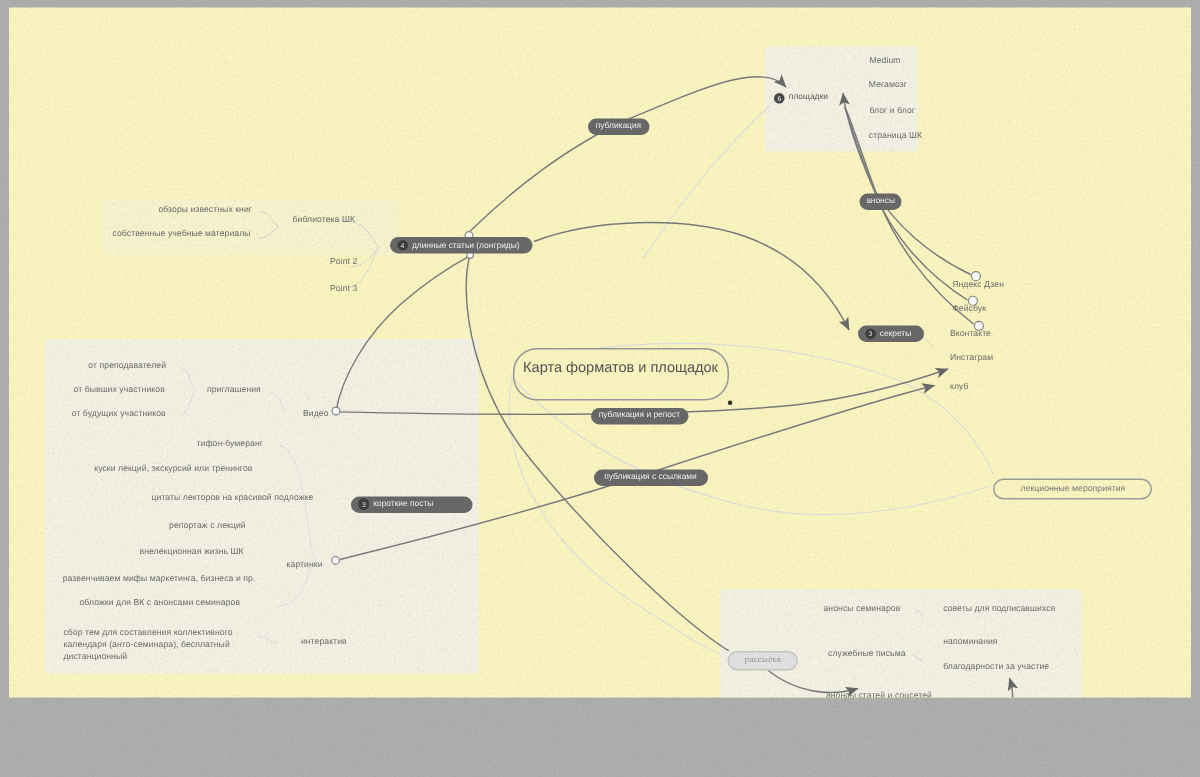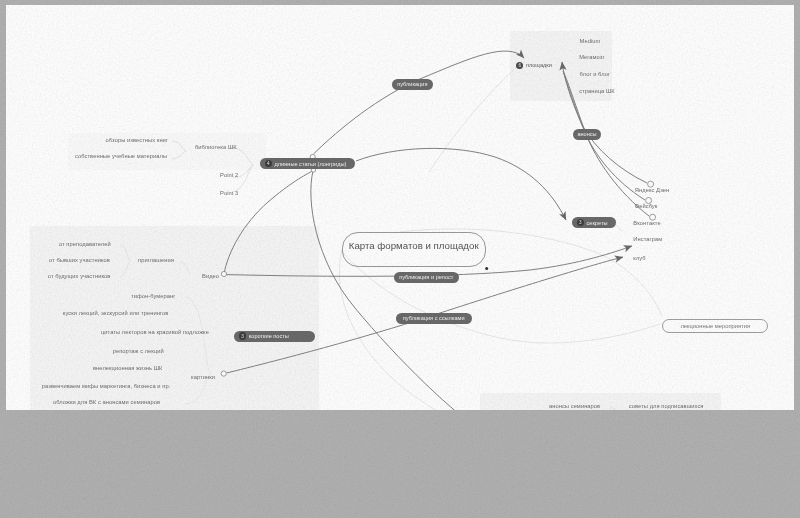--- a/index.html
+++ b/index.html
@@ -1,19 +1,19 @@
 <!DOCTYPE html>
 <html><head>
 <meta charset="utf-8">
 <style>
   html,body{margin:0;padding:0;}
   body{width:800px;height:518px;background:#b1b1b1;font-family:"Liberation Sans",sans-serif;overflow:hidden;}
   #frame{position:absolute;left:0;top:0;width:800px;height:518px;}
   #grain{position:absolute;left:0;top:0;z-index:20;pointer-events:none;mix-blend-mode:multiply;}
-  #canvas{position:absolute;left:6px;top:5px;width:788px;height:405px;background:#ffffff;overflow:hidden;}
+  #canvas{position:absolute;left:6px;top:5px;width:788px;height:460px;background:#fef9c3;overflow:hidden;}
   #edges{position:absolute;left:-6px;top:-5px;width:800px;height:518px;z-index:2;pointer-events:none;}
   .gbox{position:absolute;background:#f3f3f3;opacity:0.75;border-radius:2px;z-index:1;}
   .leaf{position:absolute;z-index:3;font-size:5.75px;color:#6e6e6e;white-space:nowrap;letter-spacing:0.05px;}
   .pill{position:absolute;z-index:4;border-radius:6px;background:#6a6a6a;color:#f5f5f5;font-size:5.6px;
         padding:0 5px;white-space:nowrap;display:flex;align-items:center;height:11px;box-sizing:border-box;}
   .pill .badge{width:7.5px;height:7.5px;border-radius:50%;background:#3d3d3d;color:#e8e8e8;font-size:4.6px;
         display:flex;align-items:center;justify-content:center;margin-right:2.5px;flex:0 0 auto;}
   .pill-light{position:absolute;z-index:4;border-radius:7px;background:#e6e6e6;border:0.7px solid #c9c9c9;color:#9a9a9a;font-size:5.4px;
         padding:0;white-space:nowrap;height:13px;display:flex;align-items:center;box-sizing:border-box;}
   .outline{position:absolute;z-index:4;border:0.8px solid #a0a0a0;border-radius:7px;color:#7a7a7a;font-size:5.8px;

